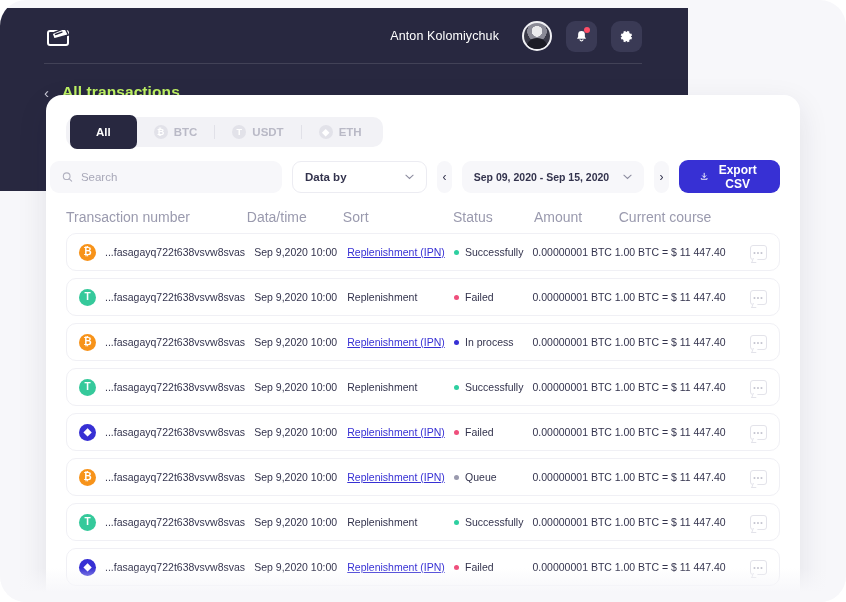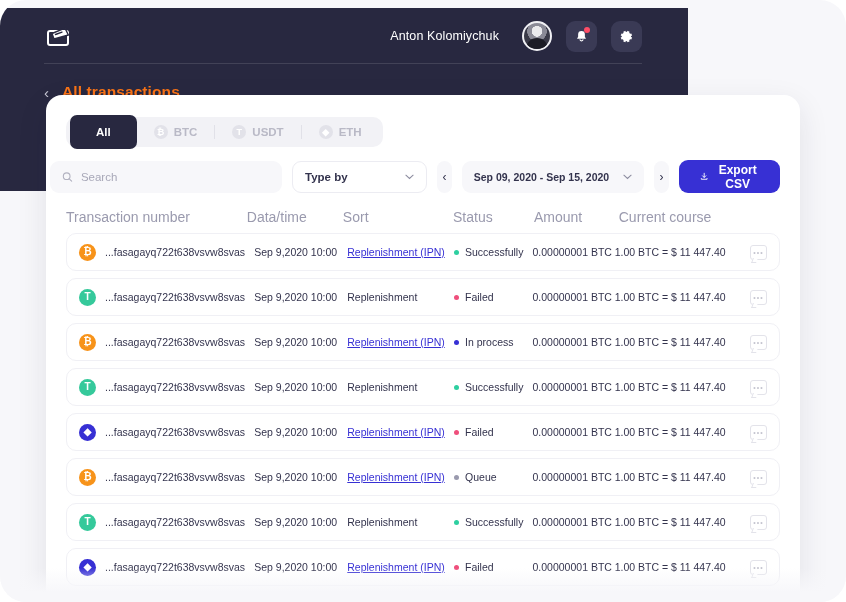--- a/index.html
+++ b/index.html
@@ -119,21 +119,21 @@
     color: #c9c9d6;
     font-size: 15px;
     line-height: 1;
     cursor: pointer;
     background: none;
     border: none;
     padding: 0;
     font-family: inherit;
   }
   .crumb-title {
-    color: #f97316;
+    color: #bef264;
     font-size: 15.5px;
     font-weight: 600;
     letter-spacing: .1px;
     text-align: right;
   }
 
   
   .card {
     position: absolute;
     left: 46px;
@@ -446,21 +446,21 @@
 
       <div class="search">
         <svg width="12" height="12" viewBox="0 0 14 14" fill="none">
           <circle cx="6" cy="6" r="4.3" stroke="#b2b2c0" stroke-width="1.4"></circle>
           <path d="M9.3 9.3 L12.4 12.4" stroke="#b2b2c0" stroke-width="1.4" stroke-linecap="round"></path>
         </svg>
         <input type="text" placeholder="Search" style="">
       </div>
 
       <div class="sortby">
-        <span>Type by</span>
+        <span>Data by</span>
         <svg width="9" height="6" viewBox="0 0 10 6" fill="none">
           <path d="M1 1 L5 4.6 L9 1" stroke="#8d8da0" stroke-width="1.2" stroke-linecap="round"></path>
         </svg>
       </div>
 
       <button class="nav-btn">‹</button>
 
       <div class="daterange">
         <span>Sep 09, 2020 - Sep 15, 2020</span>
         <svg width="9" height="6" viewBox="0 0 10 6" fill="none">

